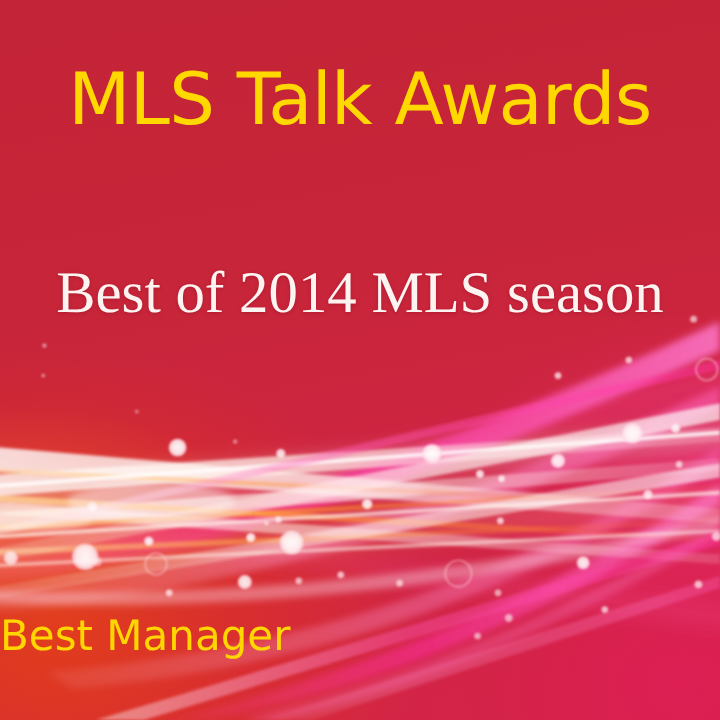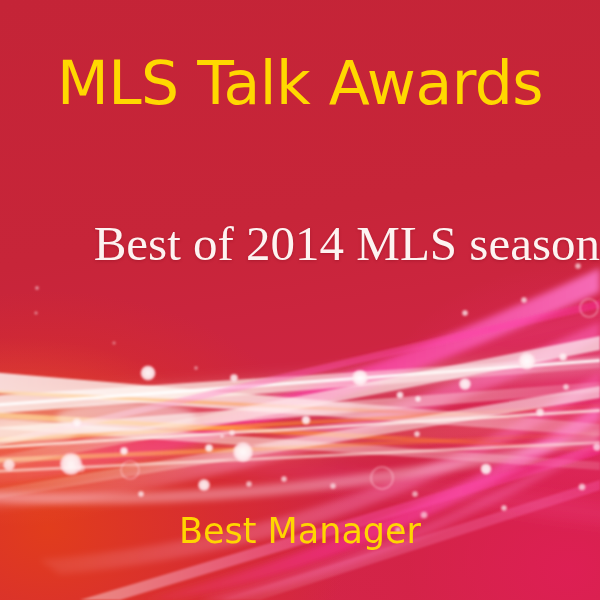--- a/index.html
+++ b/index.html
@@ -69,35 +69,35 @@
     letter-spacing: -0.5px;
     color: #ffd800;
     white-space: nowrap;
   }
 
   .subtitle {
     position: absolute;
     top: 215px;
     left: 0;
     width: 600px;
-    text-align: right;
+    text-align: center;
     font-family: "Liberation Serif", "DejaVu Serif", serif;
     font-size: 49px;
     font-weight: 400;
     color: #fdf3f1;
     white-space: nowrap;
     text-shadow: 0 1px 3px rgba(120, 10, 25, 0.35);
   }
 
   .award {
     position: absolute;
     top: 511px;
     left: 0;
     width: 600px;
-    text-align: center;
+    text-align: left;
     font-family: "DejaVu Sans", sans-serif;
     font-size: 35px;
     font-weight: 400;
     letter-spacing: 0px;
     color: #ffd600;
     white-space: nowrap;
   }
 </style>
 </head>
 <body>

